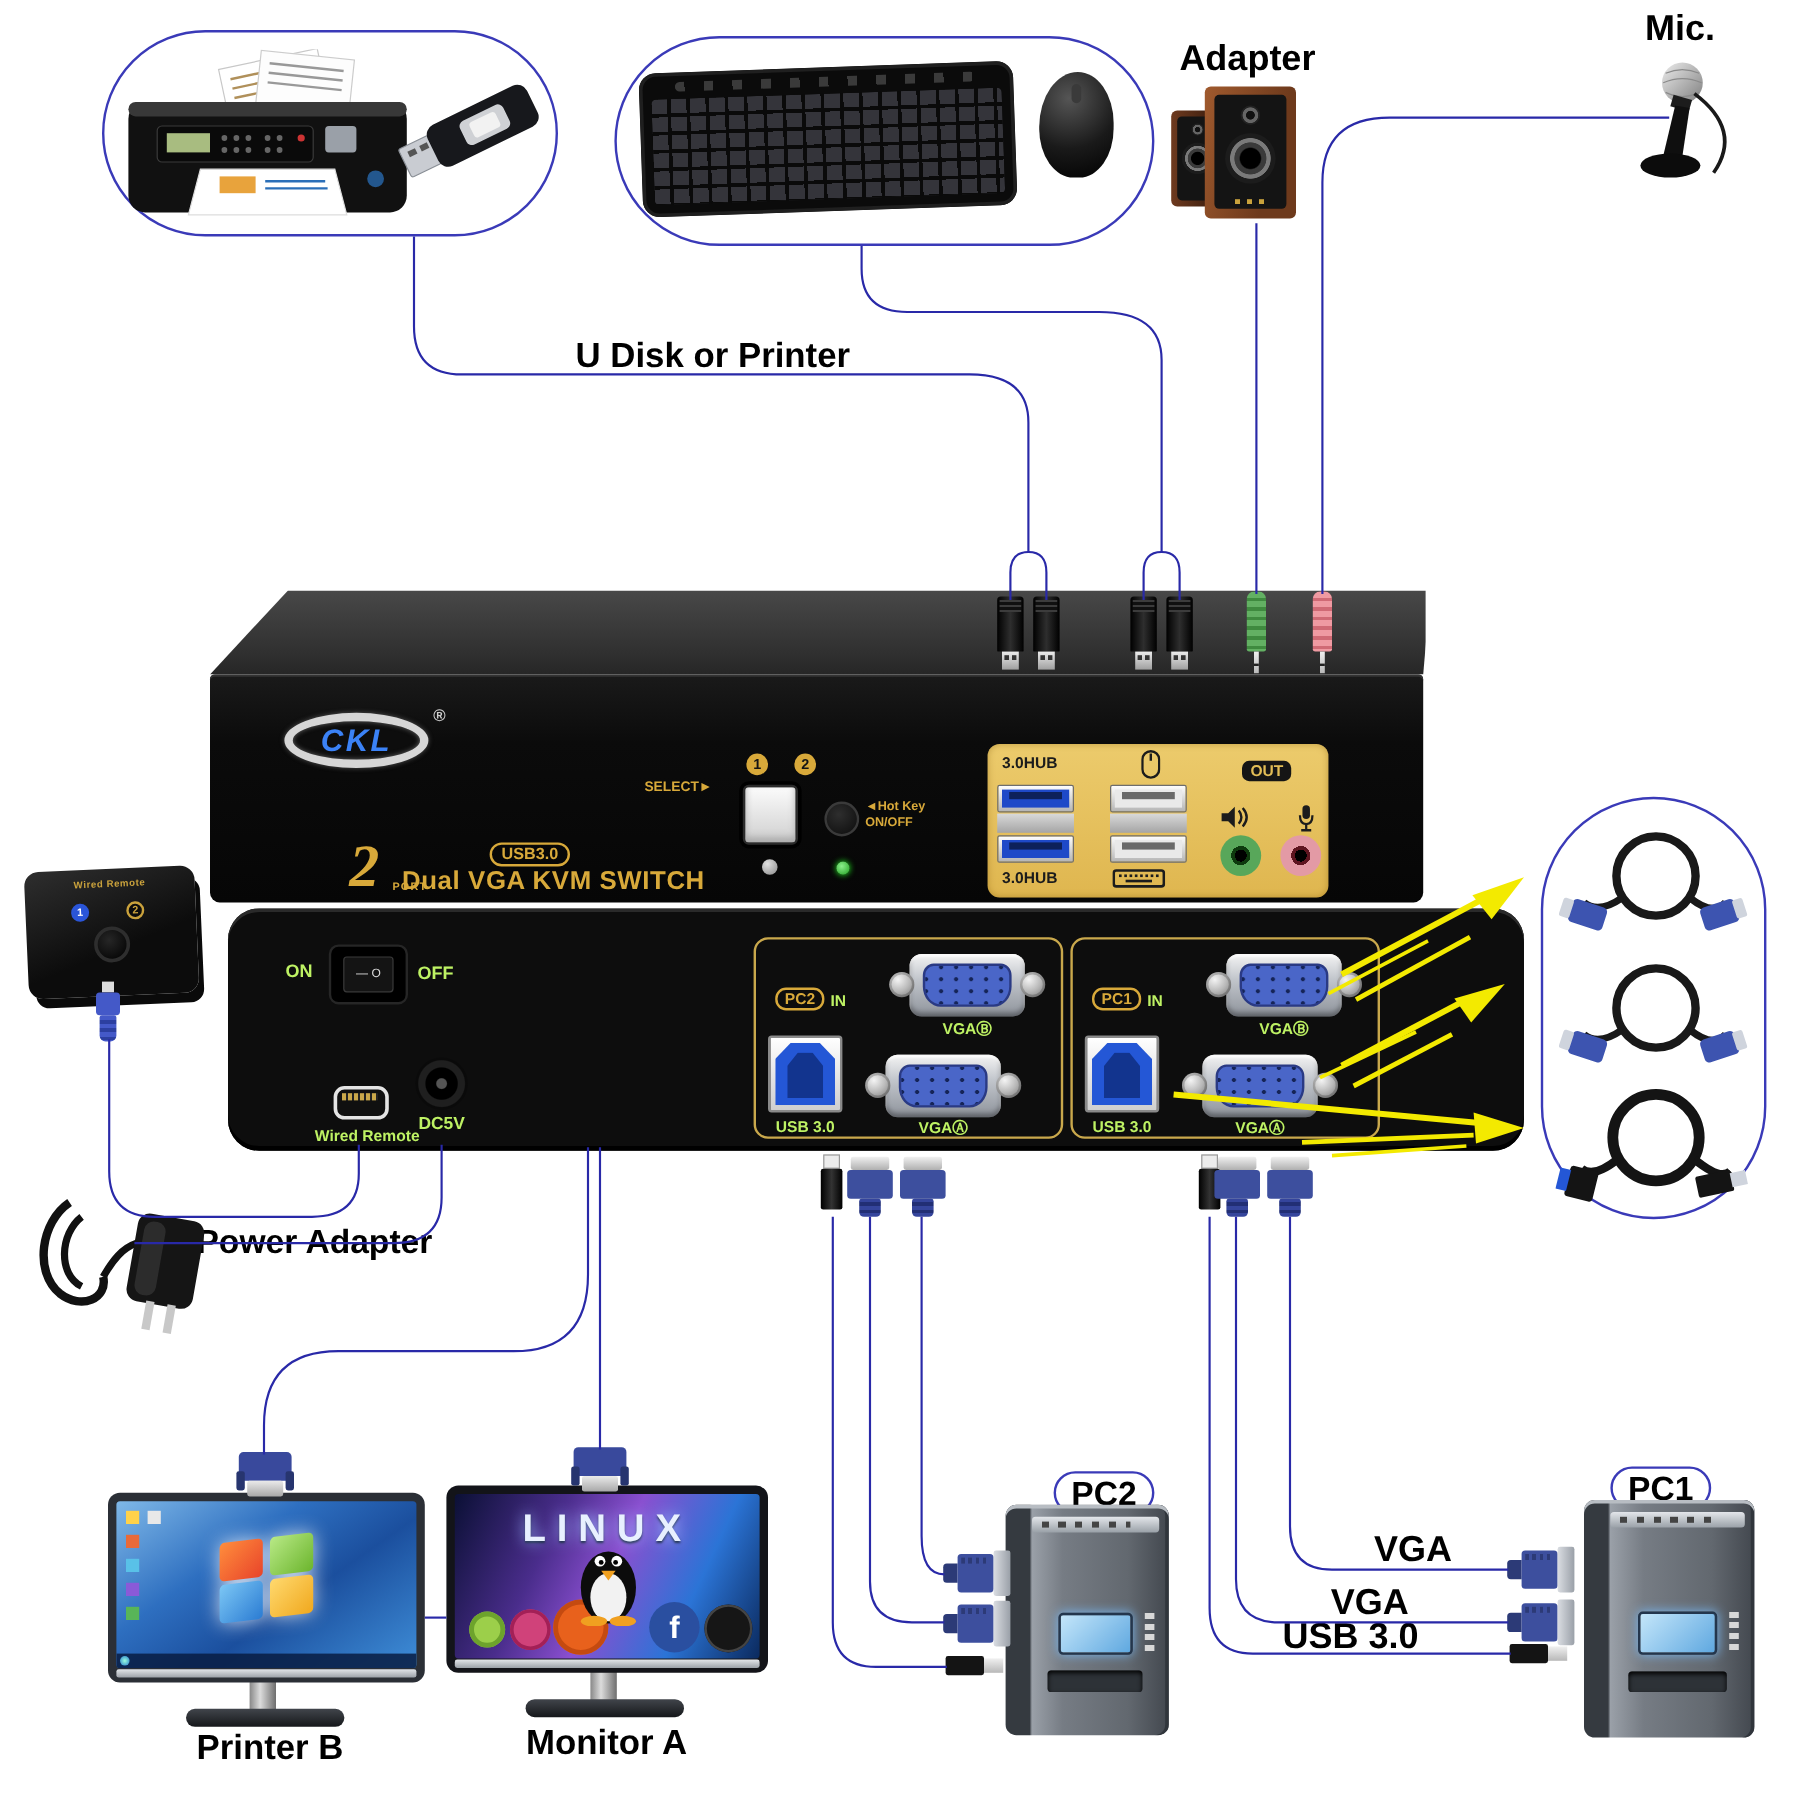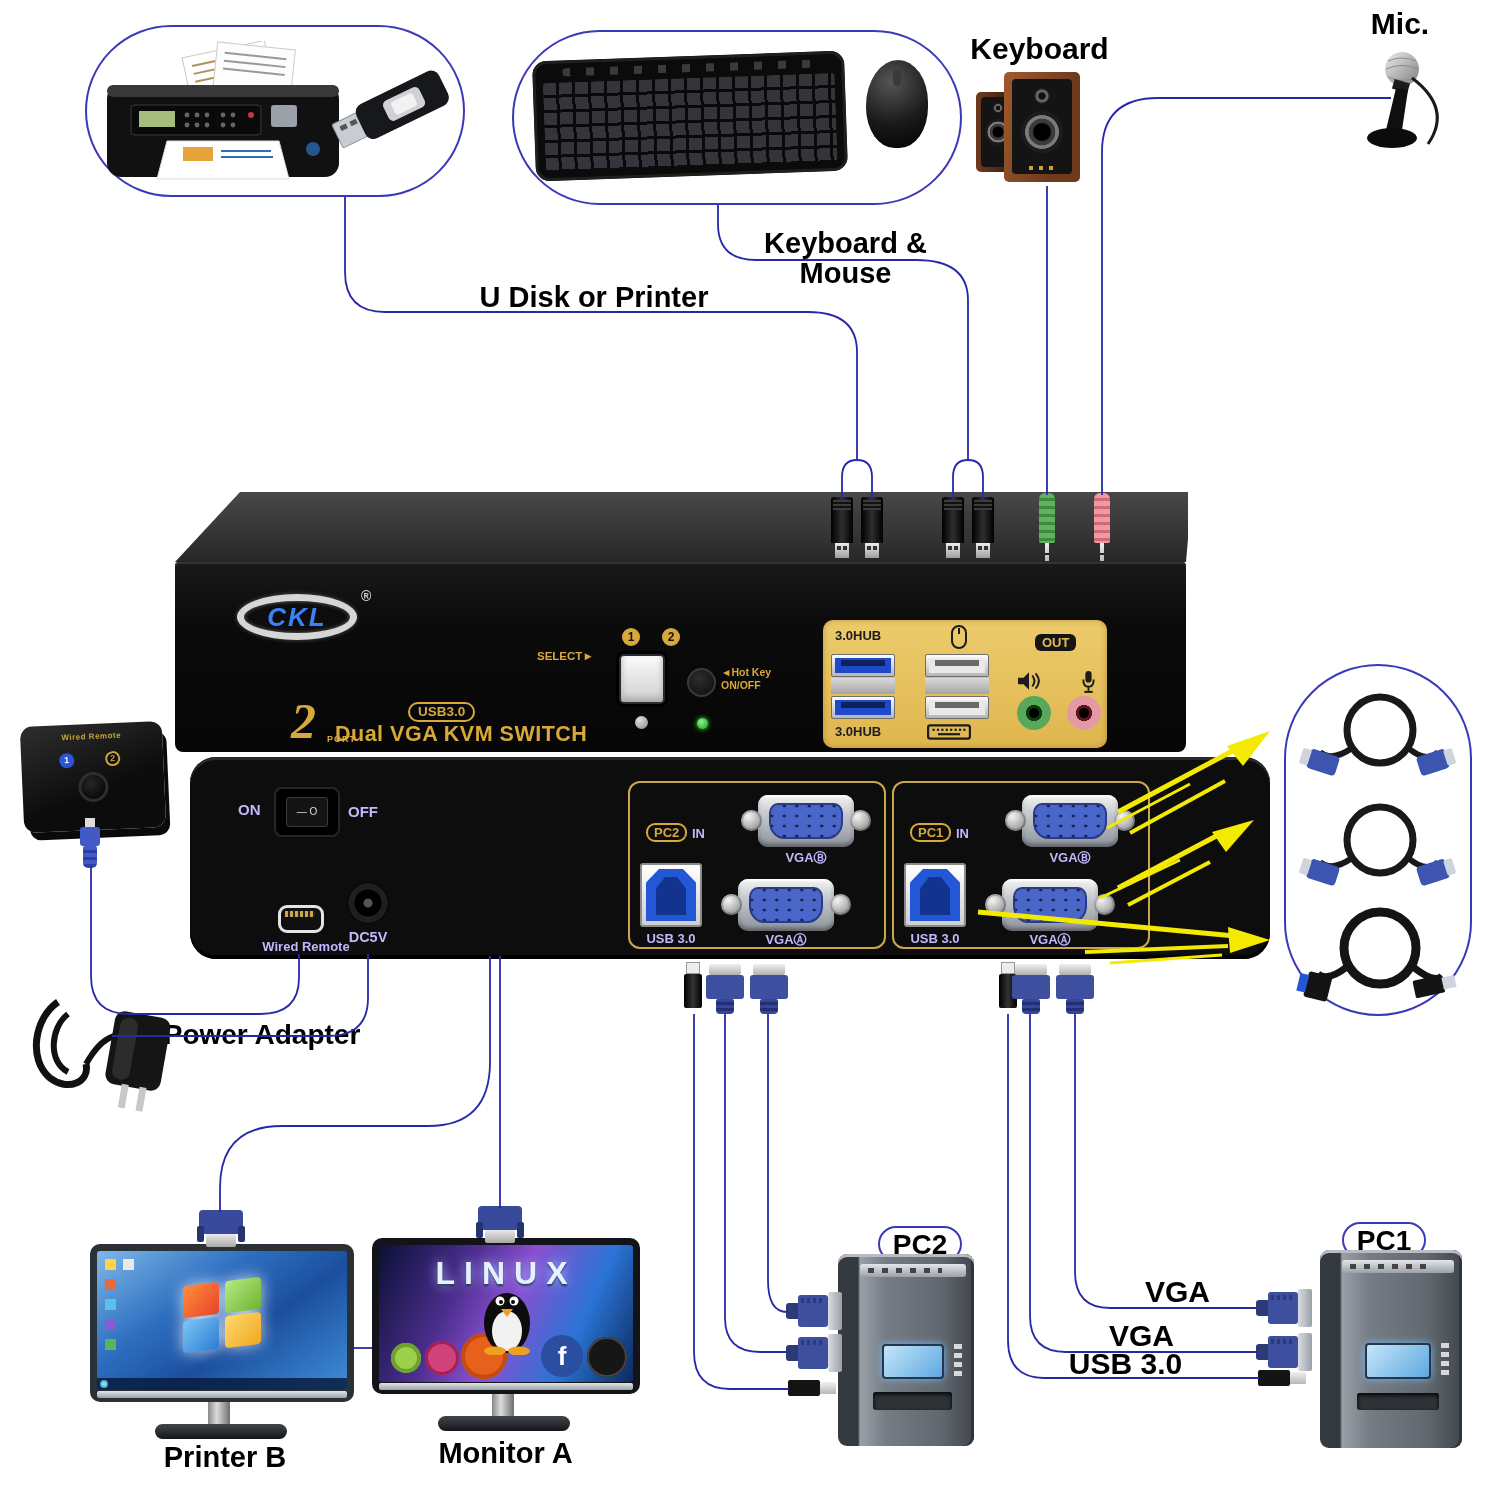--- a/index.html
+++ b/index.html
@@ -84,21 +84,21 @@
            border:3px solid #e4e4e4;background:#101010;}
   .miniusb:after{content:"";position:absolute;left:4px;top:3px;width:30px;height:6px;
            background:repeating-linear-gradient(90deg,#caa84a 0 3px,#222 3px 5px);}
   #dcjack{position:absolute;left:156px;top:124px;width:44px;height:44px;border-radius:50%;
           background:radial-gradient(circle,#555 0 4px,#000 5px 13px,#1f1f1f 14px 19px,#0a0a0a 20px);}
   #back-plate{position:absolute;left:264px;top:16px;width:174px;height:176px;border-radius:8px;
               background:linear-gradient(180deg,#eccb6c,#dfb64f);}
   .pcsec{position:absolute;top:24px;width:258px;height:168px;border:2px solid #c9a84c;border-radius:12px;}
   .pccap{position:absolute;border:2px solid #d8a93a;border-radius:9px;padding:0 6px;font-size:13px;
          font-weight:bold;color:#d8a93a;}
-  .sectxt{position:absolute;color:#c4b5fd;font-weight:bold;font-size:13px;text-align:center;}
+  .sectxt{position:absolute;color:#bef264;font-weight:bold;font-size:13px;text-align:center;}
   .platelbl{position:absolute;color:#1c1c1c;font-weight:bold;font-size:14px;width:174px;text-align:center;}
   .vgaport{position:absolute;width:128px;height:52px;}
   .vgaport .shell{position:absolute;left:16px;top:0;width:96px;height:52px;border-radius:10px;
         background:linear-gradient(180deg,#f4f4f4,#c2c6cc 40%,#8e939b);
         box-shadow:inset 0 -3px 4px rgba(0,0,0,.35), inset 0 2px 2px #fff;}
   .vgaport .dsub{position:absolute;left:27px;top:8px;width:74px;height:36px;background-color:#4a66c8;
         background-image:radial-gradient(#152457 1.7px,transparent 2.1px);
         background-size:12.5px 10px;background-position:7px 6px;
         border:2px solid #2a3a84;border-radius:9px 9px 15px 15px/10px 10px 17px 17px;}
   .vgaport .screw{position:absolute;top:15px;width:21px;height:21px;border-radius:50%;
@@ -287,21 +287,21 @@
   <div class="capsule" style="left:512px;top:30px;width:450px;height:175px;border-radius:88px;">
     <div class="abs" style="left:20px;top:24px;width:312px;height:120px;transform:rotate(-2deg);background:#0b0b0b;border-radius:14px;box-shadow:inset 0 0 0 3px #1f1f1f;">
       <div class="abs" style="left:30px;top:8px;width:250px;height:8px;border-radius:4px;background:repeating-linear-gradient(90deg,#3a3a3a 0 8px,transparent 8px 24px);"></div>
       <div class="abs" style="left:10px;top:22px;width:292px;height:88px;border-radius:4px;background-color:#0a0a0a;background-image:repeating-linear-gradient(180deg,rgba(0,0,0,0) 0 12px,#0a0a0a 12px 15px),repeating-linear-gradient(90deg,#34343a 0 13px,#0a0a0a 13px 16px);"></div>
     </div>
     <div class="abs" style="left:352px;top:28px;width:62px;height:88px;border-radius:52% 48% 46% 46%;background:radial-gradient(circle at 40% 25%,#555,#1a1a1a 55%,#000);">
       <div class="abs" style="left:27px;top:10px;width:8px;height:16px;border-radius:4px;background:#3a3a3a;"></div>
     </div>
   </div>
 
-  <div class="lbl" style="left:952px;top:33px;width:175px;font-size:30px;">Keyboard</div>
+  <div class="lbl" style="left:952px;top:33px;width:175px;font-size:30px;">Adapter</div>
   <div id="spk">
     <div class="spkbox" id="spk-s">
         <div class="spkface" style="left:5px;top:5px;right:5px;bottom:5px;">
           <div class="tweet" style="width:10px;height:10px;top:6px;"></div>
           <div class="woof" style="width:26px;height:26px;top:22px;"></div>
         </div>
       </div>
     <div class="spkbox" id="spk-b">
         <div class="spkface">
           <div class="tweet"></div>
@@ -322,21 +322,20 @@
       </defs>
     <circle cx="40" cy="21" r="17" fill="url(#mg)"></circle>
     <path d="M26,13 q14,-6 28,0 M24,21 q16,-7 32,0 M26,29 q14,7 28,0" stroke="#8a8a8a" fill="none"></path>
     <rect x="31" y="33" width="16" height="10" fill="#1c1c1c" transform="rotate(16 39 38)"></rect>
     <path d="M34,40 L24,82 L40,82 L46,42 Z" fill="#0f0f0f"></path>
     <ellipse cx="30" cy="90" rx="25" ry="10" fill="#0c0c0c"></ellipse>
     <path d="M50,30 C74,48 84,70 66,96" stroke="#1a1a1a" stroke-width="3" fill="none"></path>
   </svg>
 
   <div class="lbl" style="left:430px;top:282px;width:240px;font-size:29px;margin-left:44px;">U Disk or Printer</div>
-  <div class="lbl" style="left:718px;top:228px;width:255px;font-size:29px;">Keyboard &amp; Mouse</div>
 
   <div id="kvm-front">
     <div id="topface"></div>
     <div id="frontface">
       <div id="ckl-logo">CKL</div>
       <div id="ckl-reg">®</div>
       <div class="ind" style="left:447px;top:66px;">1</div>
       <div class="ind" style="left:487px;top:66px;">2</div>
       <div id="select-lbl" class="goldtxt"><span>SELECT</span><span>►</span></div>
       <div id="select-btn"></div>

